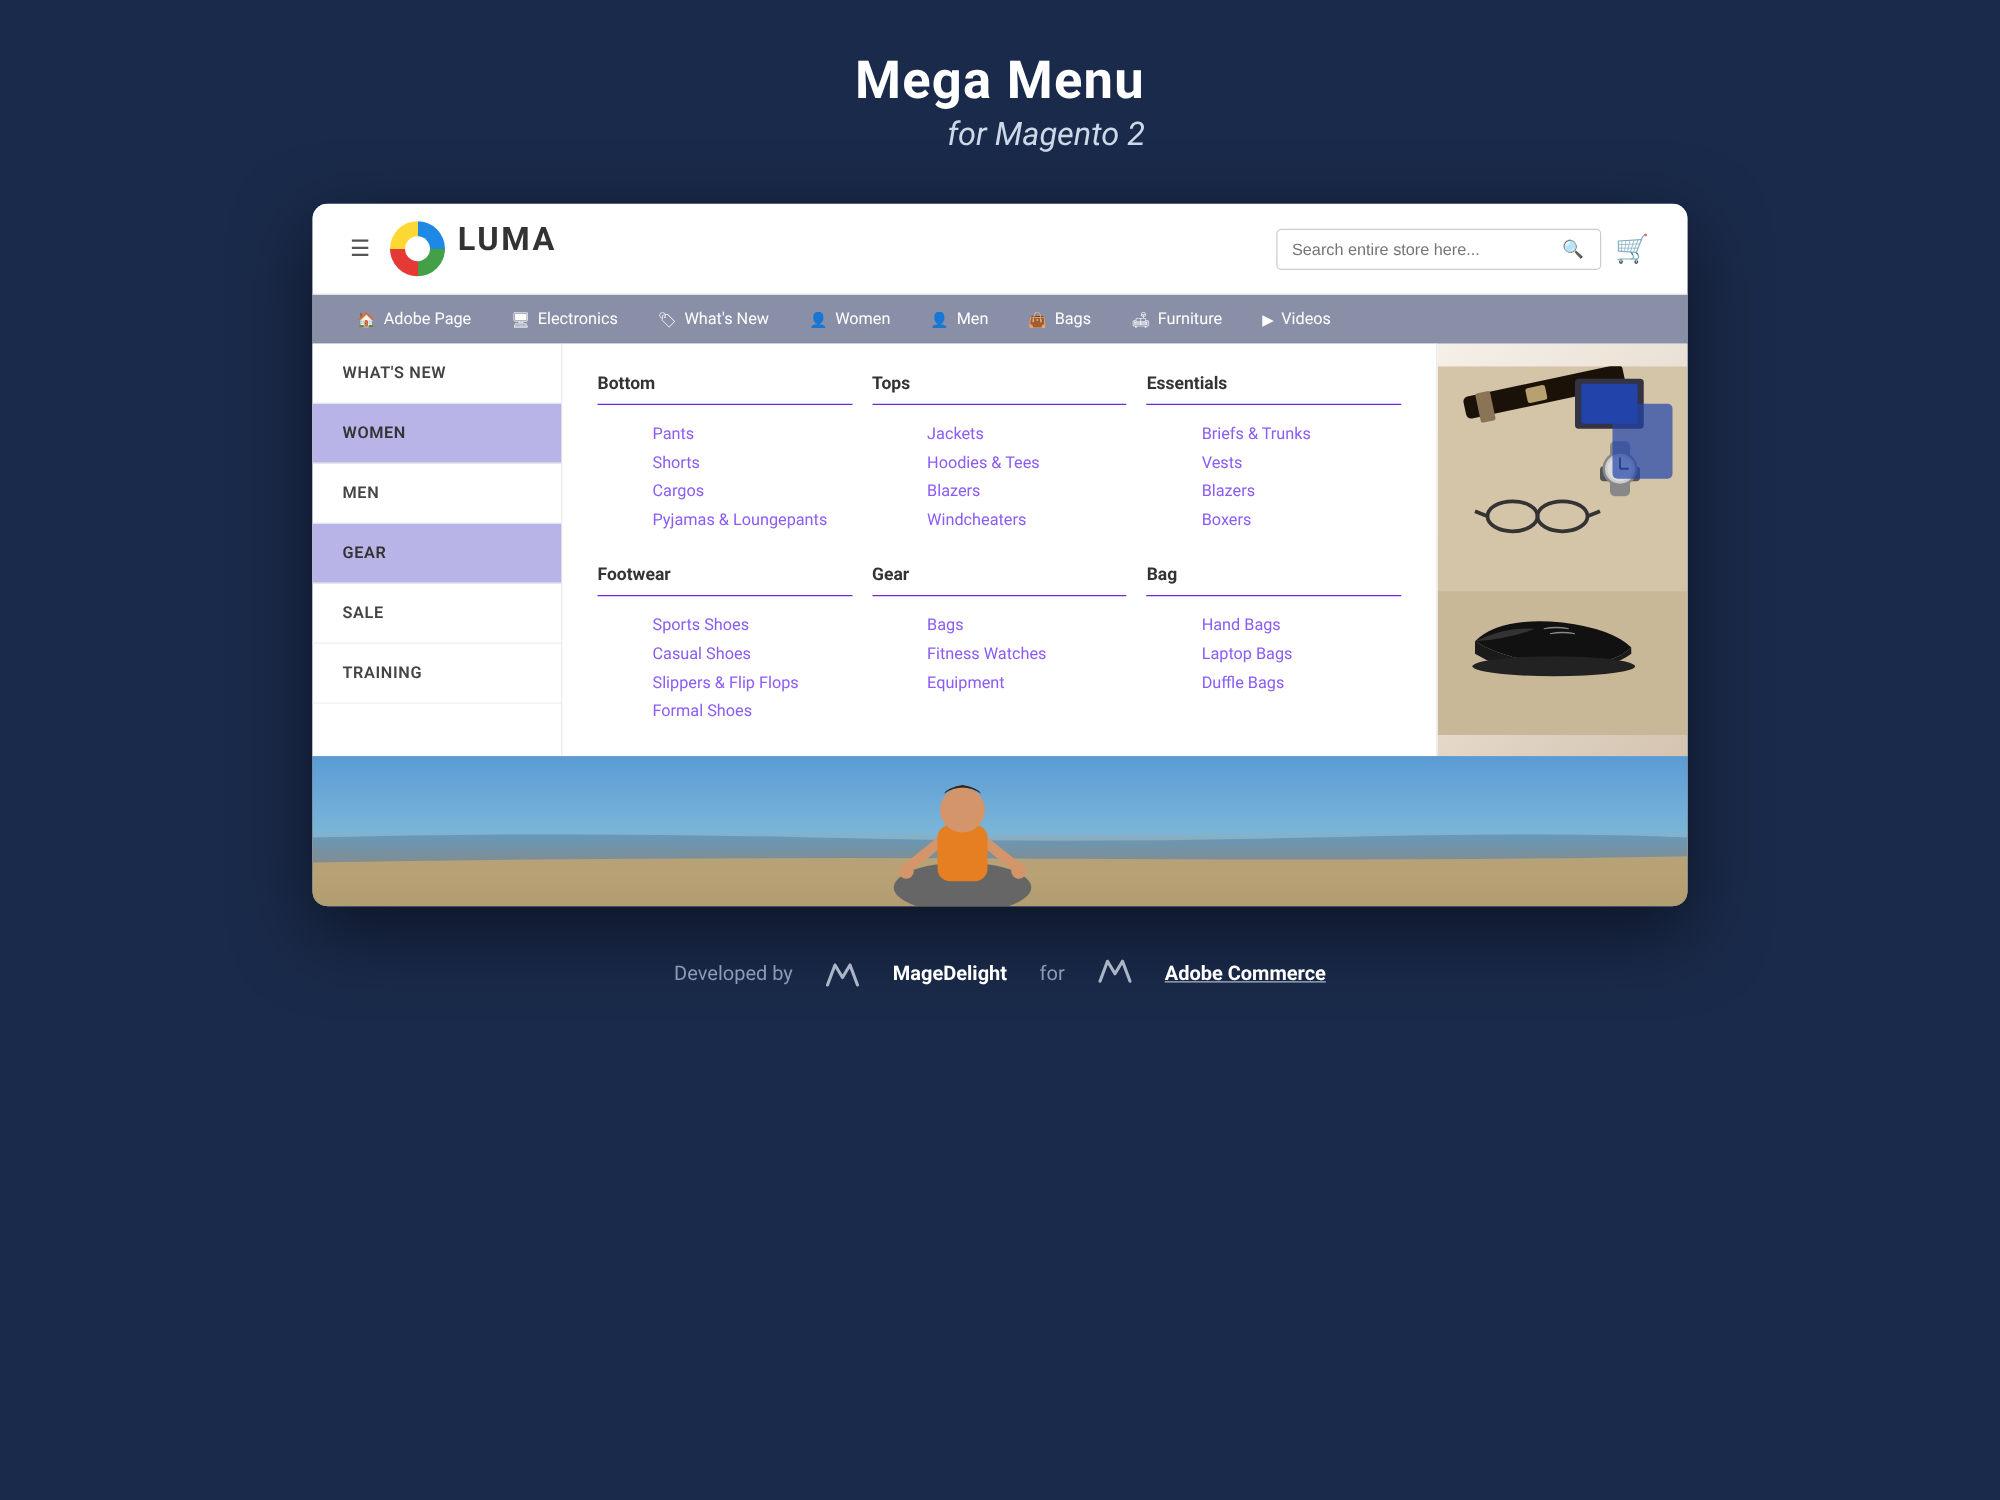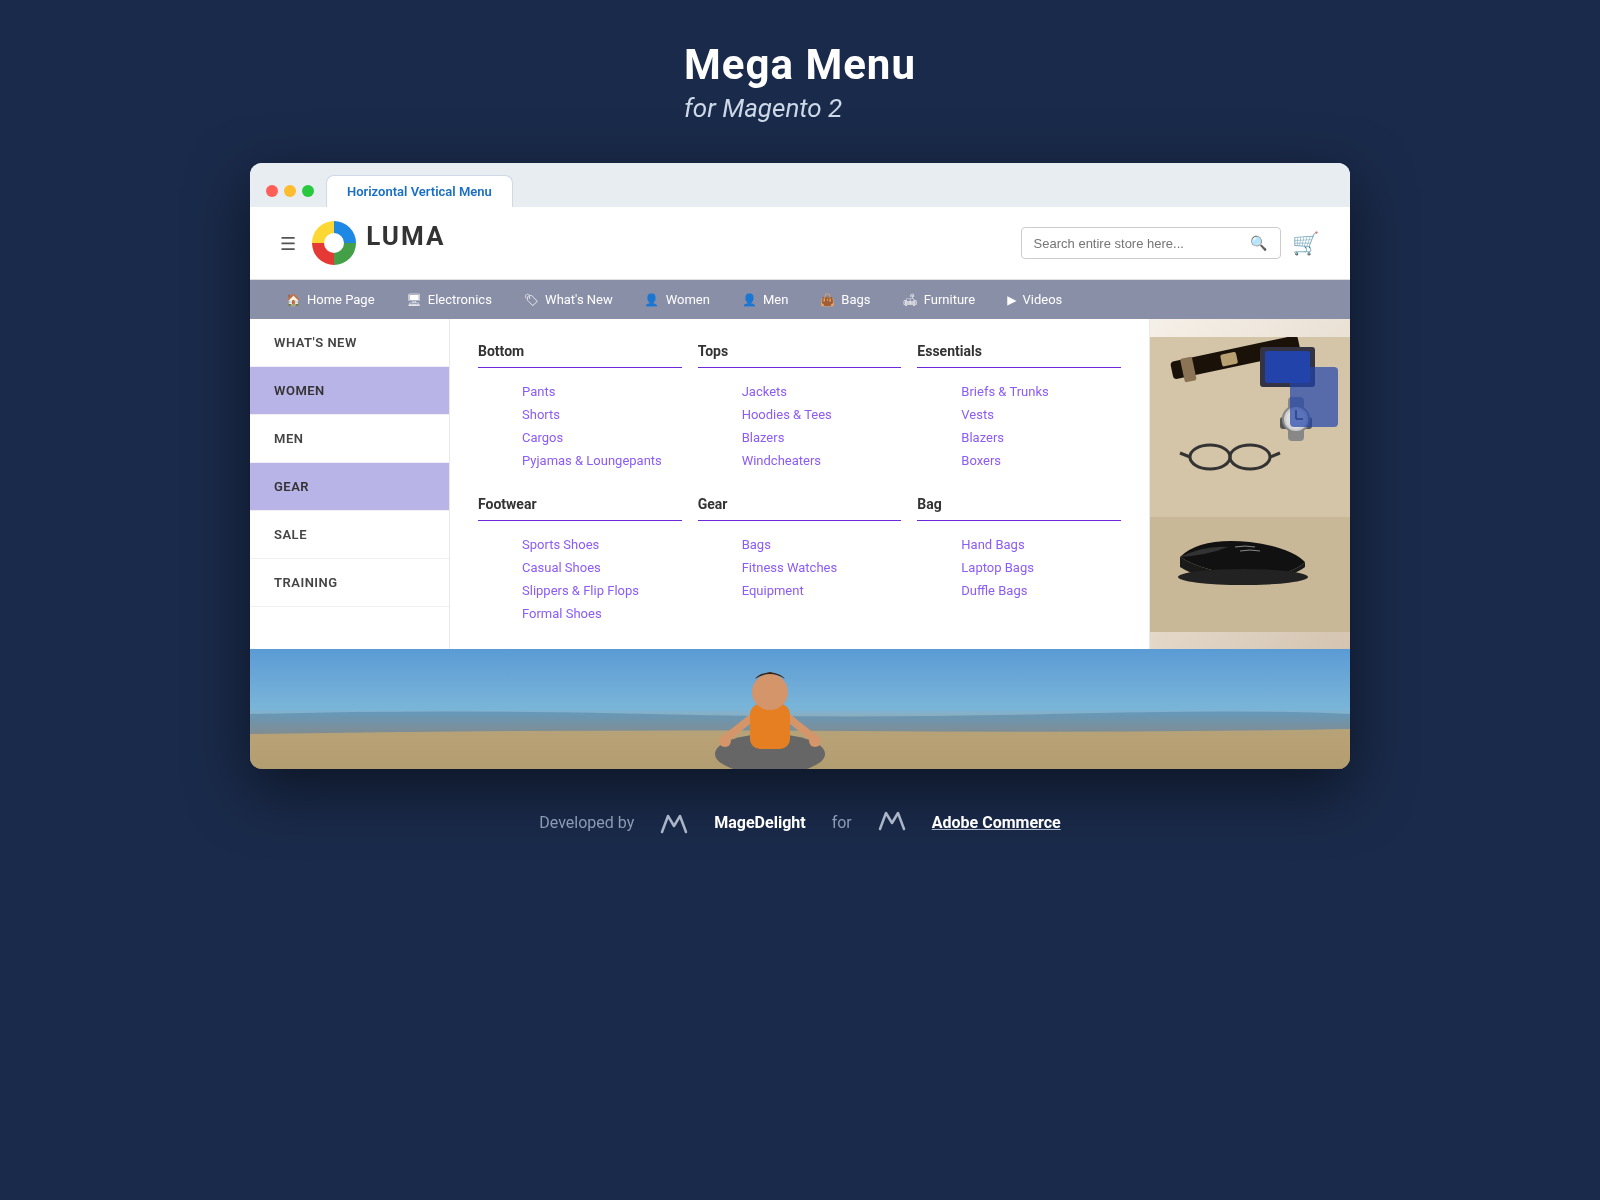--- a/index.html
+++ b/index.html
@@ -10,21 +10,21 @@
       min-height: 1200px;
       display: flex;
       flex-direction: column;
       align-items: center;
       justify-content: flex-start;
       padding: 40px 0;
     }
 
     
     .page-header {
-      text-align: left;
+      text-align: right;
       margin-bottom: 40px;
       color: white;
     }
     .page-header h1 {
       font-size: 42px;
       font-weight: 700;
       letter-spacing: 1px;
     }
     .page-header p {
       font-size: 26px;
@@ -300,30 +300,20 @@
 </head>
 <body>
 
 <div class="page-header">
   <h1>Mega Menu</h1>
   <p>for Magento 2</p>
 </div>
 
 <div class="browser-window">
 
-  <div class="browser-chrome">
-    <div class="traffic-lights">
-      <div class="traffic-light tl-red"></div>
-      <div class="traffic-light tl-yellow"></div>
-      <div class="traffic-light tl-green"></div>
-    </div>
-    <div class="browser-tab">
-      <span>Horizontal Vertical Menu</span>
-    </div>
-  </div>
 
   <div class="store-header">
     <div class="header-left">
       <span class="hamburger-icon">☰</span>
       <div class="logo-area">
         <div class="logo-circle">
           <div class="logo-inner"></div>
         </div>
         <span class="logo-text">LUMA</span>
       </div>
@@ -333,21 +323,21 @@
         <input class="search-input" type="text" placeholder="Search entire store here..." style="">
         <span class="search-icon-btn">🔍</span>
       </div>
       <span class="cart-icon">🛒</span>
     </div>
   </div>
 
   <div class="nav-bar">
     <div class="nav-item">
       <span class="nav-icon">🏠</span>
-      <span>Home Page</span>
+      <span>Adobe Page</span>
     </div>
     <div class="nav-item">
       <span class="nav-icon">🖥</span>
       <span>Electronics</span>
     </div>
     <div class="nav-item">
       <span class="nav-icon">🏷</span>
       <span>What's New</span>
     </div>
     <div class="nav-item">

